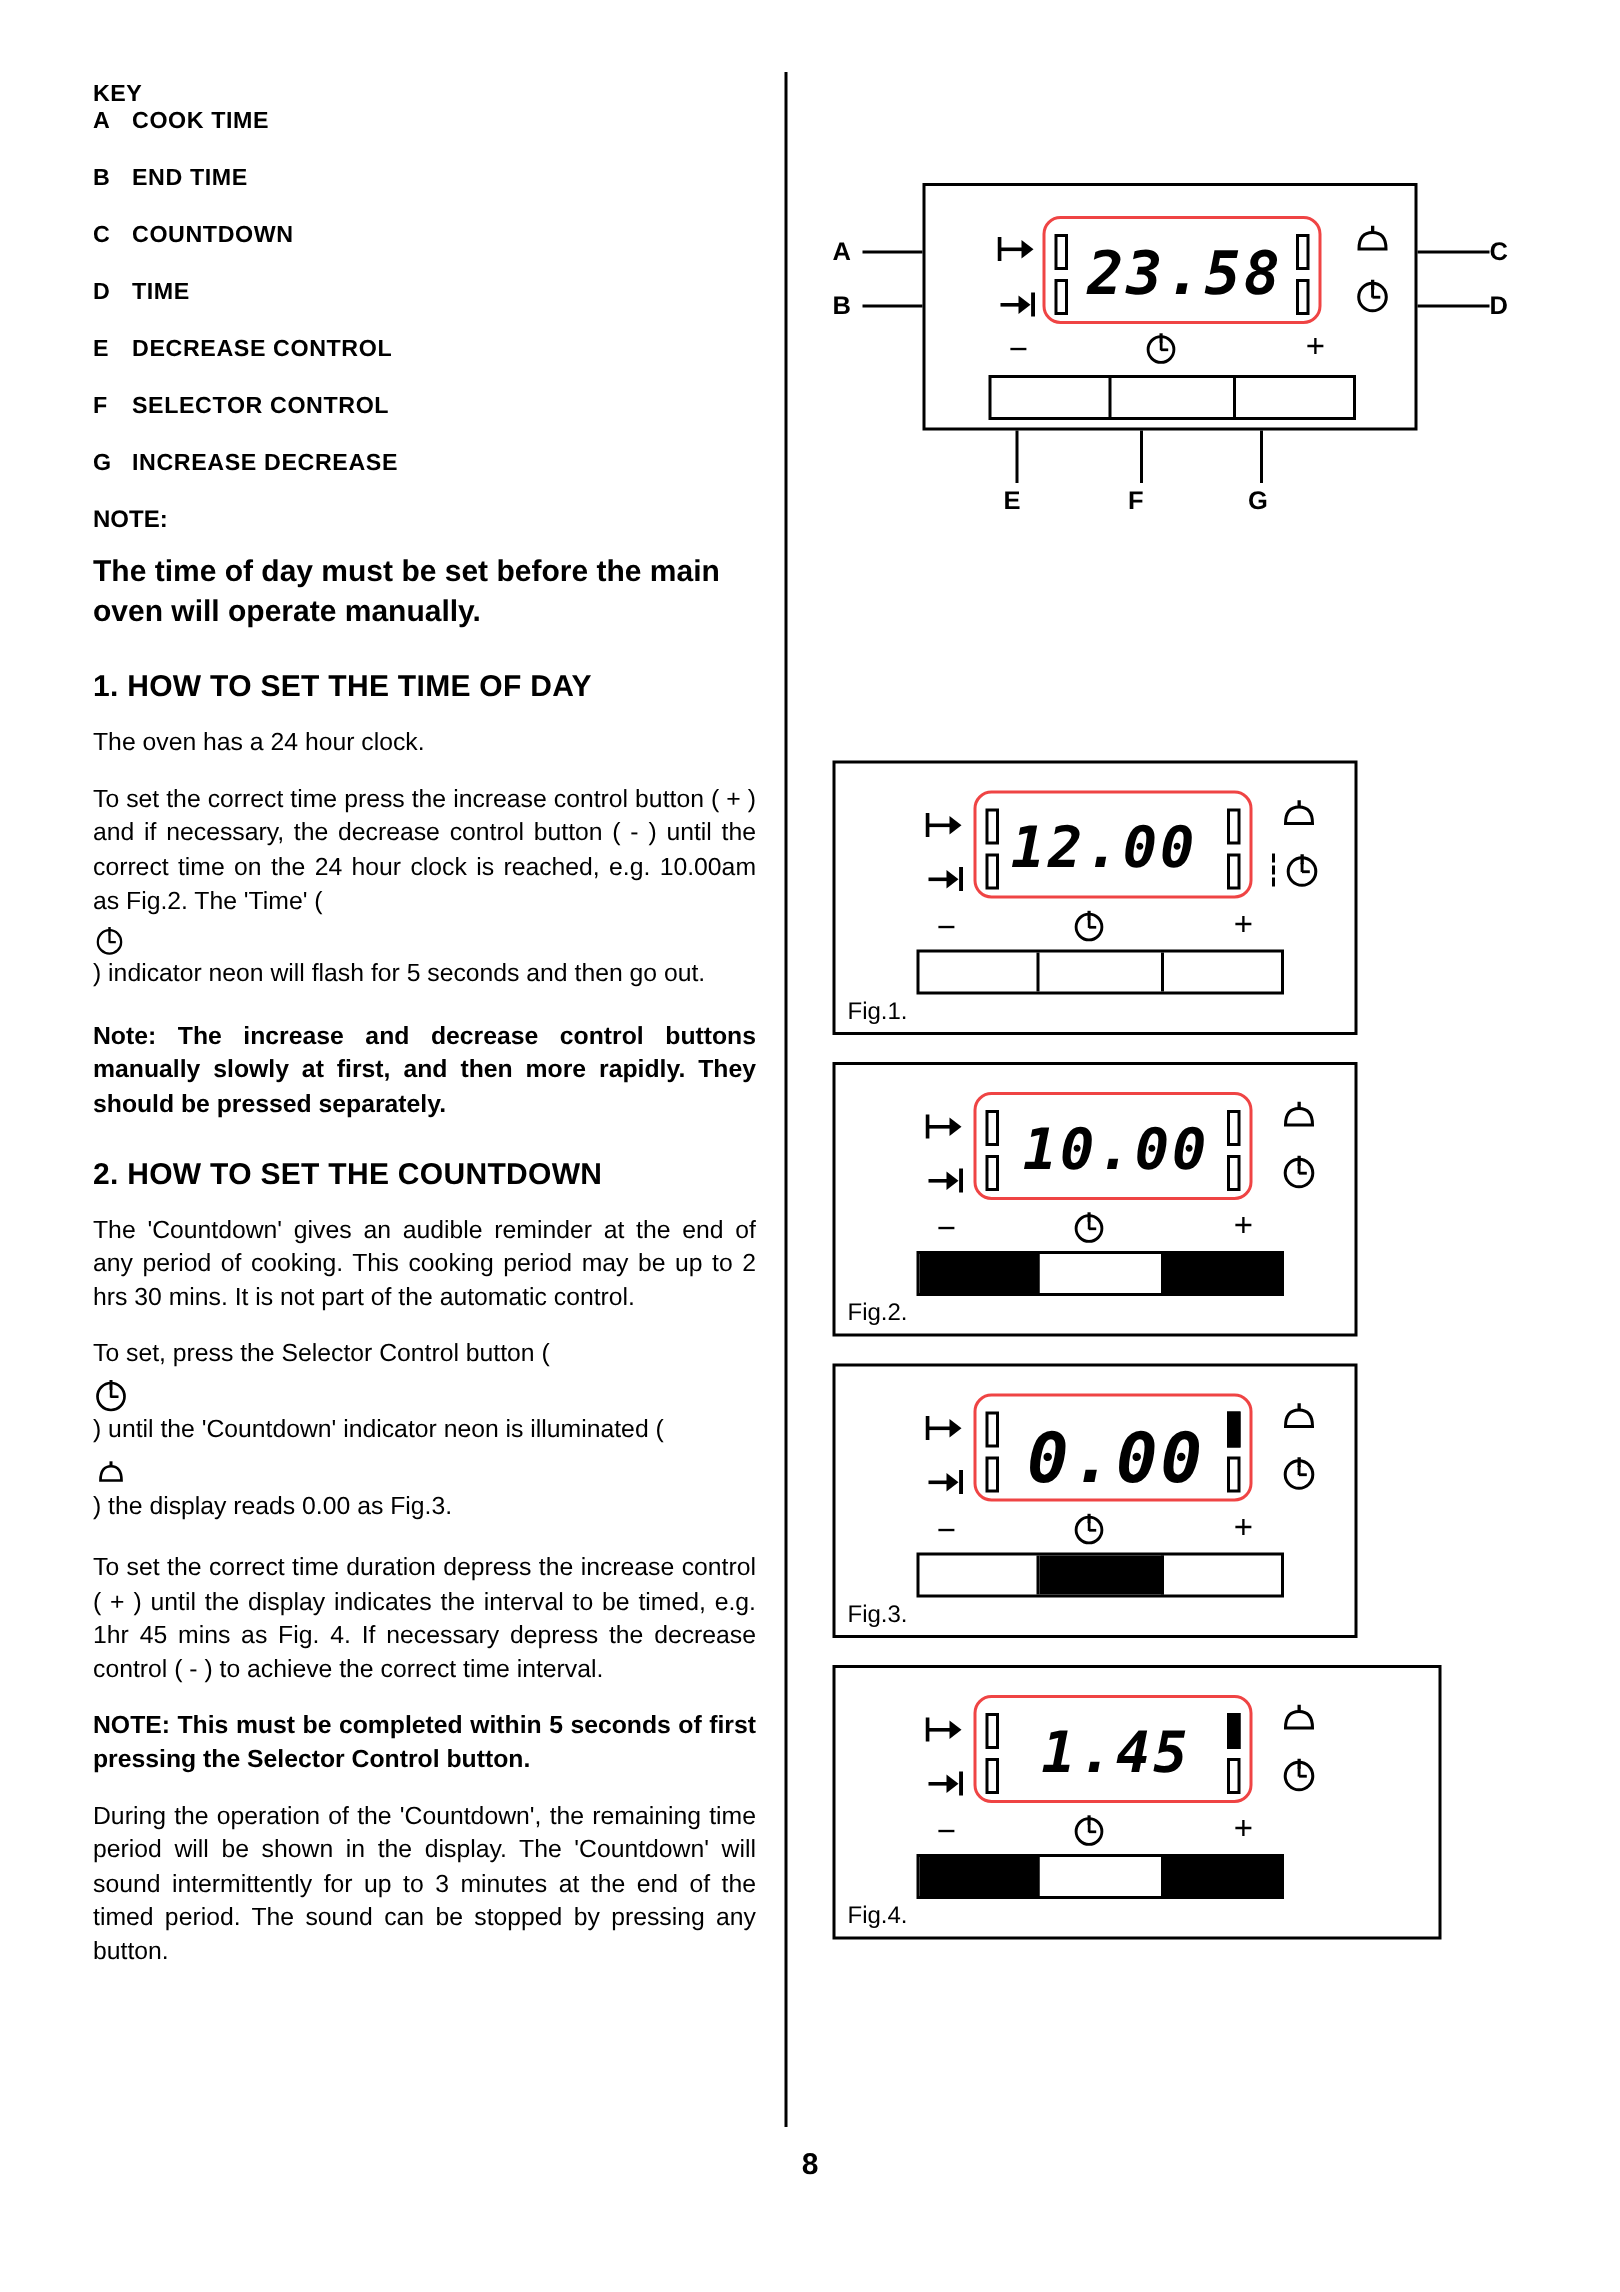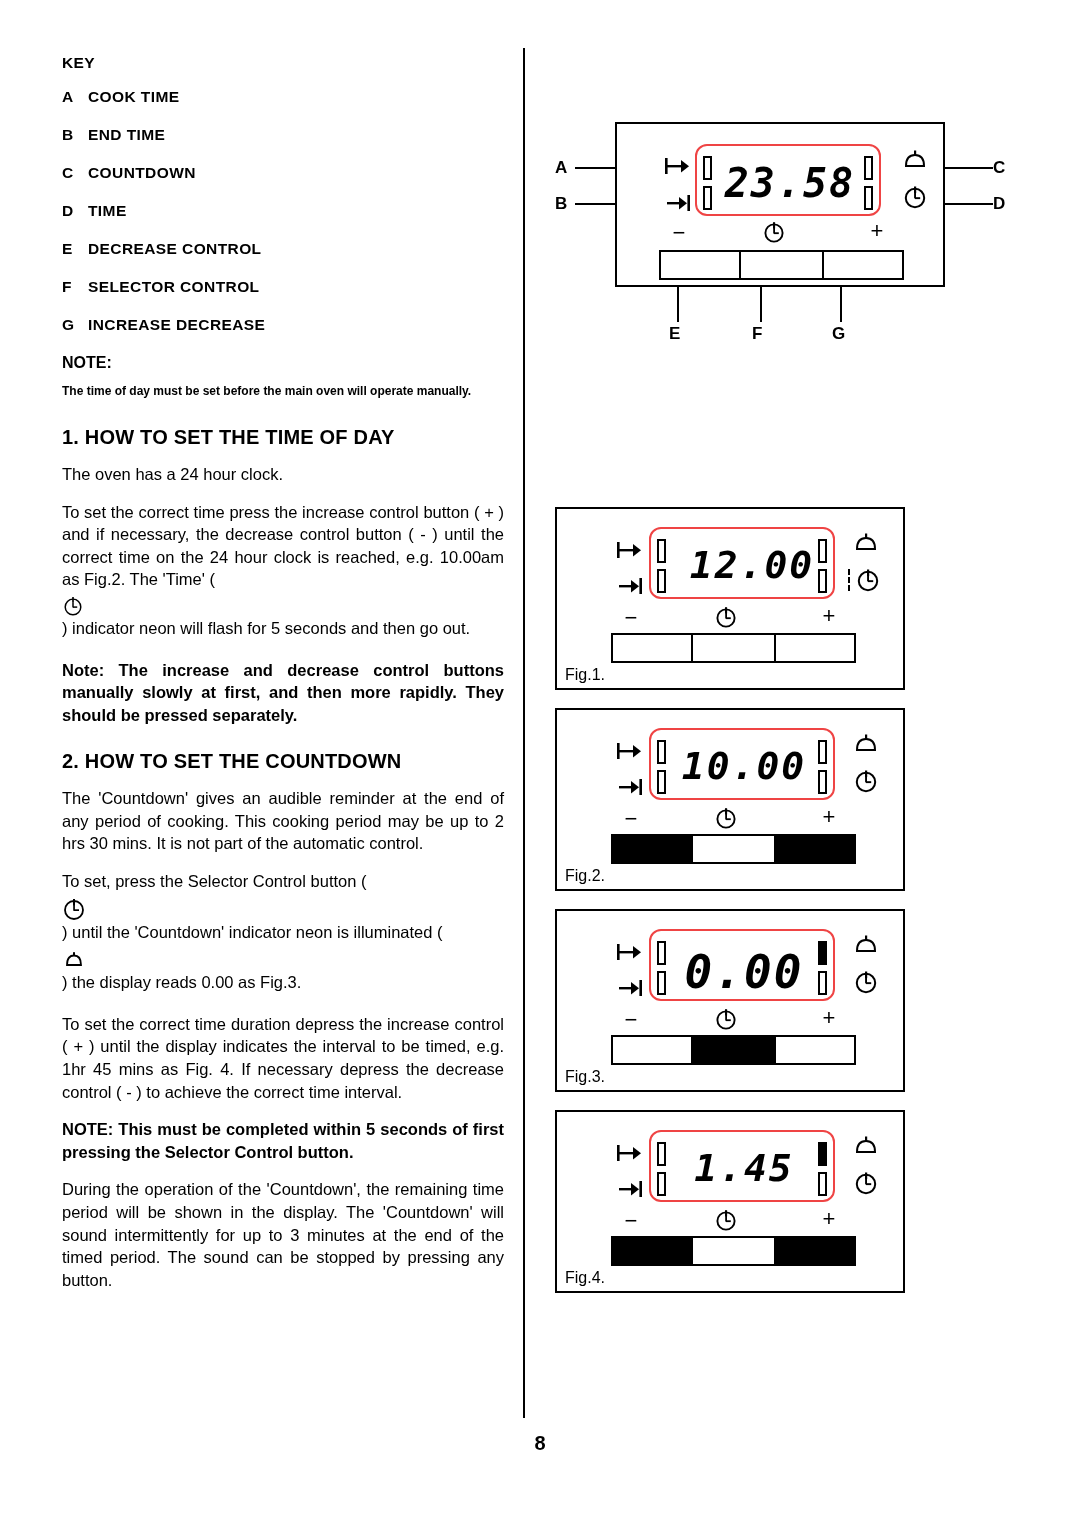--- a/index.html
+++ b/index.html
@@ -43,40 +43,40 @@
   }
   .right-col {
     position: absolute;
     left: 555px;
     top: 122px;
     width: 460px;
   }
   .key-head {
     font-size: 15.5px;
     font-weight: bold;
-    margin: 10px 0 16px 0;
+    margin: 10px 0 0 0;
     letter-spacing: 0.3px;
   }
   .key-item {
     font-size: 15.5px;
     font-weight: bold;
     margin: 0 0 20px 0;
     letter-spacing: 0.4px;
   }
   .key-item .let {
     display: inline-block;
     width: 26px;
   }
   .note-head {
     font-size: 16px;
     font-weight: bold;
     margin: 16px 0 10px 0;
   }
   .note-body {
-    font-size: 12px;
+    font-size: 20px;
     font-weight: bold;
     line-height: 1.33;
     margin: 12px 0 26px 0;
   }
   h2.sec {
     font-size: 20px;
     font-weight: bold;
     margin: 24px 0 14px 0;
     letter-spacing: 0.2px;
   }
@@ -366,21 +366,21 @@
           <path d="M14 3 L22 9.2 L14 15.4 Z" fill="#000"></path>
           <rect x="22.4" y="1" width="2.6" height="16" fill="#000"></rect>
         </svg>
       </span>
 
       <div class="lcd" style="position:absolute; left:92px; top:18px; width:186px; height:72px;">
         <div class="seg-box" style="left:6px; top:10px;"></div>
         <div class="seg-box" style="left:6px; top:40px;"></div>
         <div class="seg-box" style="right:6px; top:10px;"></div>
         <div class="seg-box" style="right:6px; top:40px;"></div>
-        <div class="digits" style="position:absolute; left:32px; top:14px; width:138px; font-size:38px;">12.00</div>
+        <div class="digits" style="position:absolute; left:16px; top:14px; width:138px; font-size:38px;">12.00</div>
       </div>
 
       <span style="position:absolute; left:296px; top:20px;">
         <svg width="26" height="26" viewBox="0 0 26 26">
           <path d="M4 20 C4 12 7.5 9 13 9 C18.5 9 22 12 22 20 Z" fill="none" stroke="#000" stroke-width="2"></path>
           <rect x="12" y="4.5" width="2.2" height="4.8" fill="#000"></rect>
         </svg>
       </span>
       <span style="position:absolute; left:286px; top:58px;">
         <svg width="12" height="26" viewBox="0 0 12 26">
@@ -529,21 +529,21 @@
 
       <div class="btn-row" style="left:54px; top:124px; width:245px; height:30px;">
         <div style="width:80px;"></div>
         <div class="on" style="width:83px;"></div>
         <div style="width:78px;"></div>
       </div>
 
       <div class="fig-label">Fig.3.</div>
     </div>
 
-    <div class="fig-box" style="width:350px; height:183px;">
+    <div class="fig-box" style="width:406px; height:183px;">
       <span style="position:absolute; left:60px; top:32px;">
         <svg width="26" height="18" viewBox="0 0 26 18">
           <rect x="0" y="1" width="2.6" height="16" fill="#000"></rect>
           <rect x="2" y="8" width="18" height="2.4" fill="#000"></rect>
           <path d="M16 3 L24 9.2 L16 15.4 Z" fill="#000"></path>
         </svg>
       </span>
       <span style="position:absolute; left:60px; top:68px;">
         <svg width="26" height="18" viewBox="0 0 26 18">
           <rect x="2" y="8" width="18" height="2.4" fill="#000"></rect>

